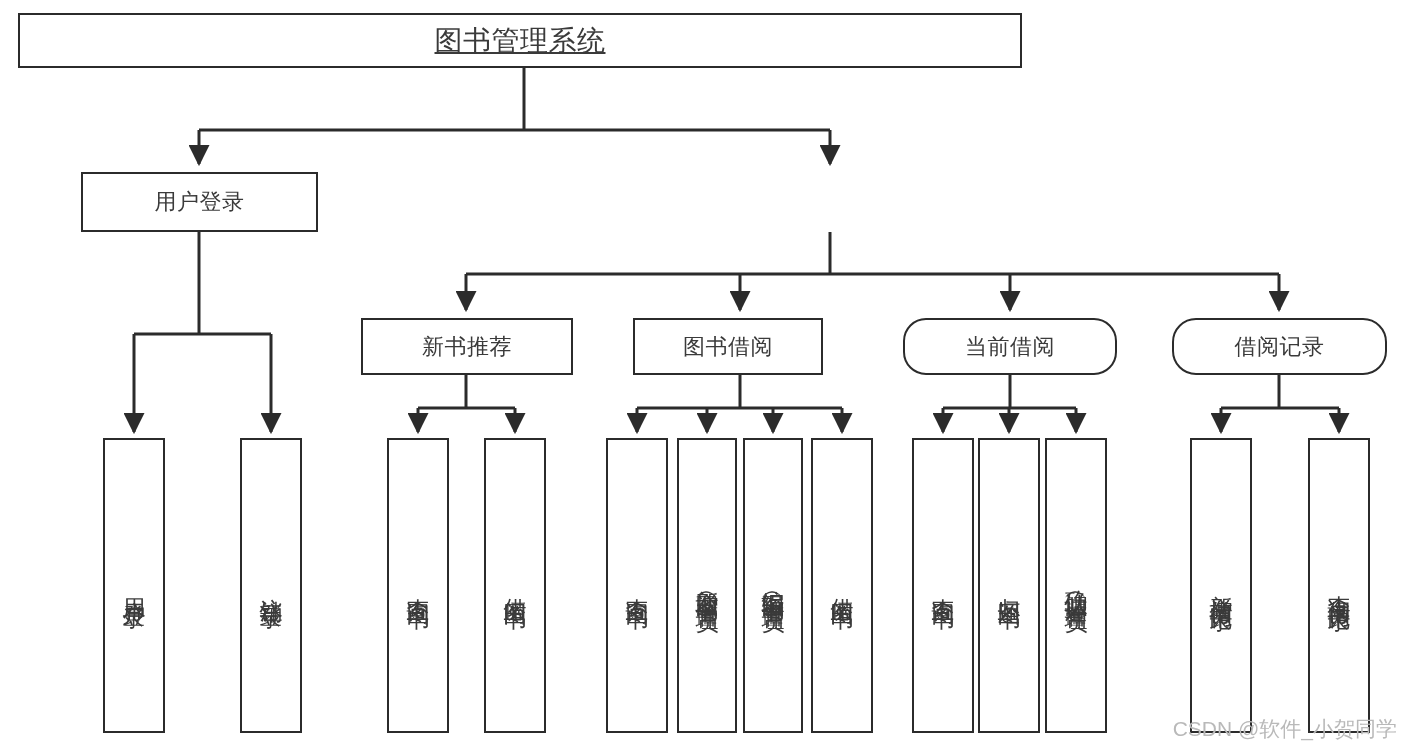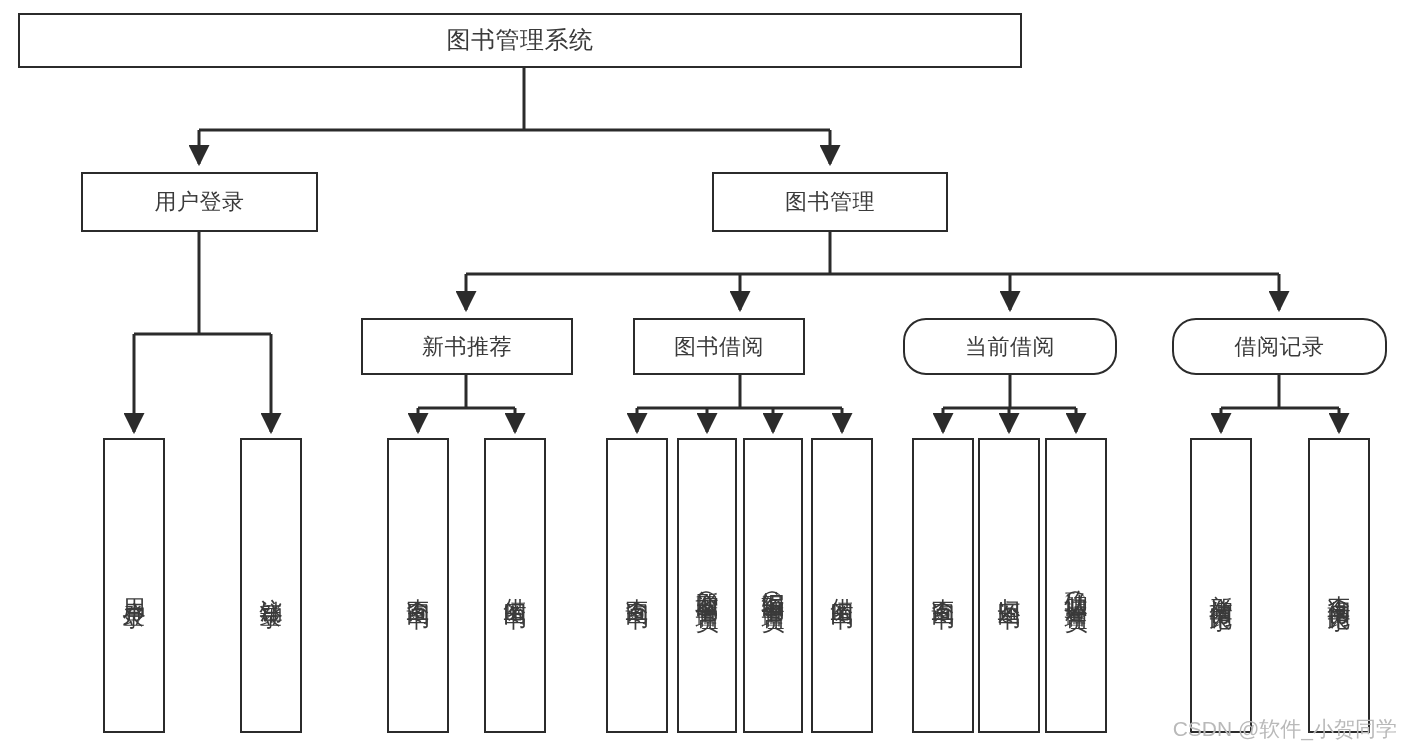--- a/index.html
+++ b/index.html
@@ -51,21 +51,22 @@
     justify-content: center;
   }
   .node.vertical .label {
     writing-mode: vertical-rl;
     text-orientation: upright;
     font-size: 23px;
     letter-spacing: 3px;
     line-height: 1;
   }
   .node.root .label {
-    font-size: 24px;
+    font-size: 28px;
+    text-decoration: underline;
   }
   .watermark {
     position: absolute;
     right: 8px;
     bottom: 4px;
     font-size: 21px;
     color: #b9b9b9;
     z-index: 3;
     white-space: nowrap;
   }
@@ -125,28 +126,25 @@
     </g>
   </svg>
 
   <div class="node horizontal root" style="left:18px; top:13px; width:1004px; height:55px;">
     <span class="label">图书管理系统</span>
   </div>
 
   <div class="node horizontal" style="left:81px; top:172px; width:237px; height:60px;">
     <span class="label">用户登录</span>
   </div>
-  <div class="node horizontal" style="left:712px; top:172px; width:236px; height:60px;">
-    <span class="label">图书管理</span>
-  </div>
 
   <div class="node horizontal" style="left:361px; top:318px; width:212px; height:57px;">
     <span class="label">新书推荐</span>
   </div>
-  <div class="node horizontal" style="left:633px; top:318px; width:172px; height:57px;">
+  <div class="node horizontal" style="left:633px; top:318px; width:190px; height:57px;">
     <span class="label">图书借阅</span>
   </div>
   <div class="node horizontal" style="left:903px; top:318px; width:214px; height:57px;border-radius:23px;">
     <span class="label">当前借阅</span>
   </div>
   <div class="node horizontal" style="left:1172px; top:318px; width:215px; height:57px;border-radius:24px;">
     <span class="label">借阅记录</span>
   </div>
 
   <div class="node vertical" style="left:103px; top:438px; width:62px; height:295px;">

